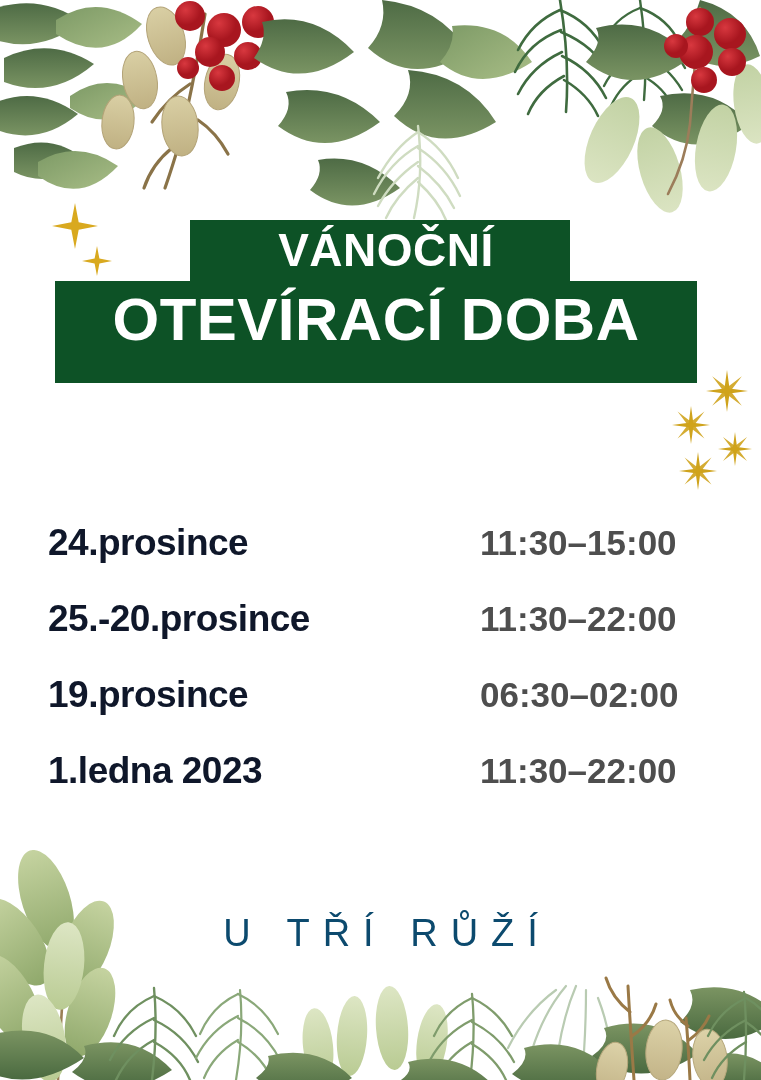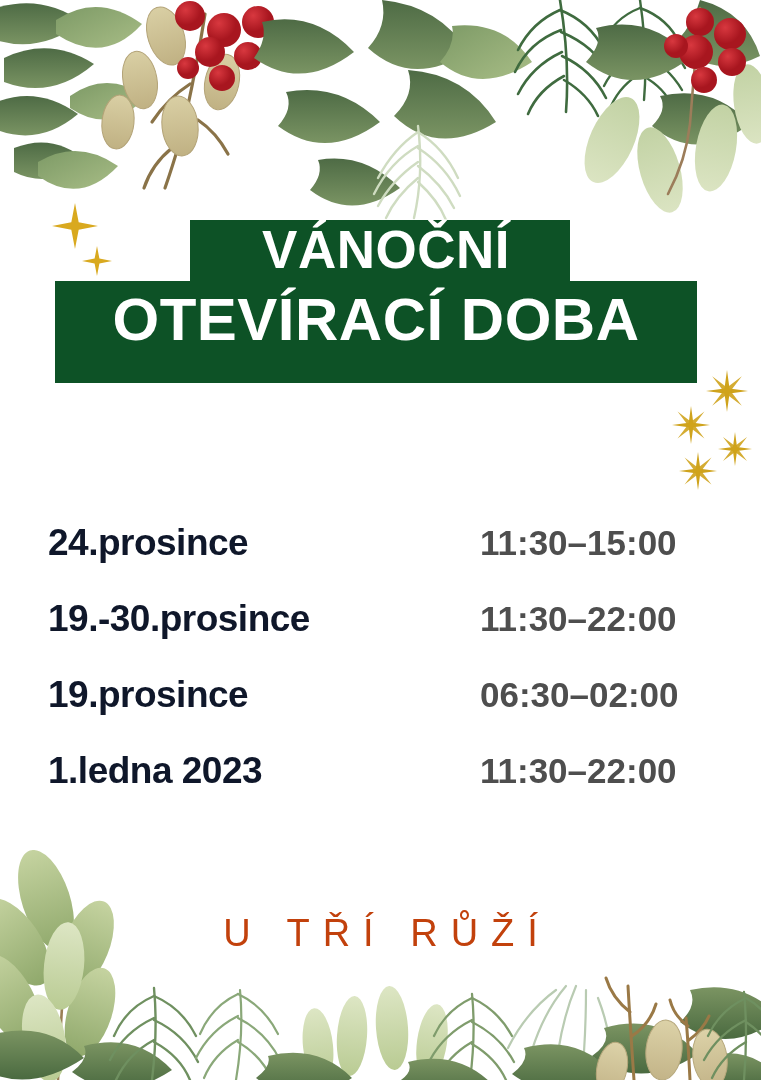--- a/index.html
+++ b/index.html
@@ -49,21 +49,21 @@
     align-items: center;
     justify-content: center;
     box-sizing: border-box;
   }
   .banner-line1 {
     position: absolute;
     left: 190px;
     top: 0;
     width: 380px;
     height: 63px;
-    font-size: 53px;
+    font-size: 46px;
     line-height: 1;
     padding-bottom: 4px;
     padding-left: 12px;
   }
   .banner-line2 {
     position: absolute;
     left: 55px;
     top: 61px;
     width: 642px;
     height: 102px;
@@ -111,21 +111,21 @@
     white-space: nowrap;
   }
 
   
   .logo {
     position: absolute;
     left: 0;
     top: 912px;
     width: 761px;
     text-align: center;
-    color: #c2410c;
+    color: #0c4a6e;
     font-size: 38px;
     font-weight: 400;
     letter-spacing: 13px;
     text-indent: 13px;
     white-space: nowrap;
   }
 </style>
 </head>
 <body>
 
@@ -304,21 +304,21 @@
     <div class="banner banner-line1">VÁNOČNÍ</div>
     <div class="banner banner-line2">OTEVÍRACÍ DOBA</div>
   </div>
 
   <div class="schedule">
     <div class="schedule-row">
       <span class="row-date">24.prosince</span>
       <span class="row-time">11:30–15:00</span>
     </div>
     <div class="schedule-row">
-      <span class="row-date">19.-30.prosince</span>
+      <span class="row-date">25.-20.prosince</span>
       <span class="row-time">11:30–22:00</span>
     </div>
     <div class="schedule-row">
       <span class="row-date">19.prosince</span>
       <span class="row-time">06:30–02:00</span>
     </div>
     <div class="schedule-row">
       <span class="row-date">1.ledna 2023</span>
       <span class="row-time">11:30–22:00</span>
     </div>

